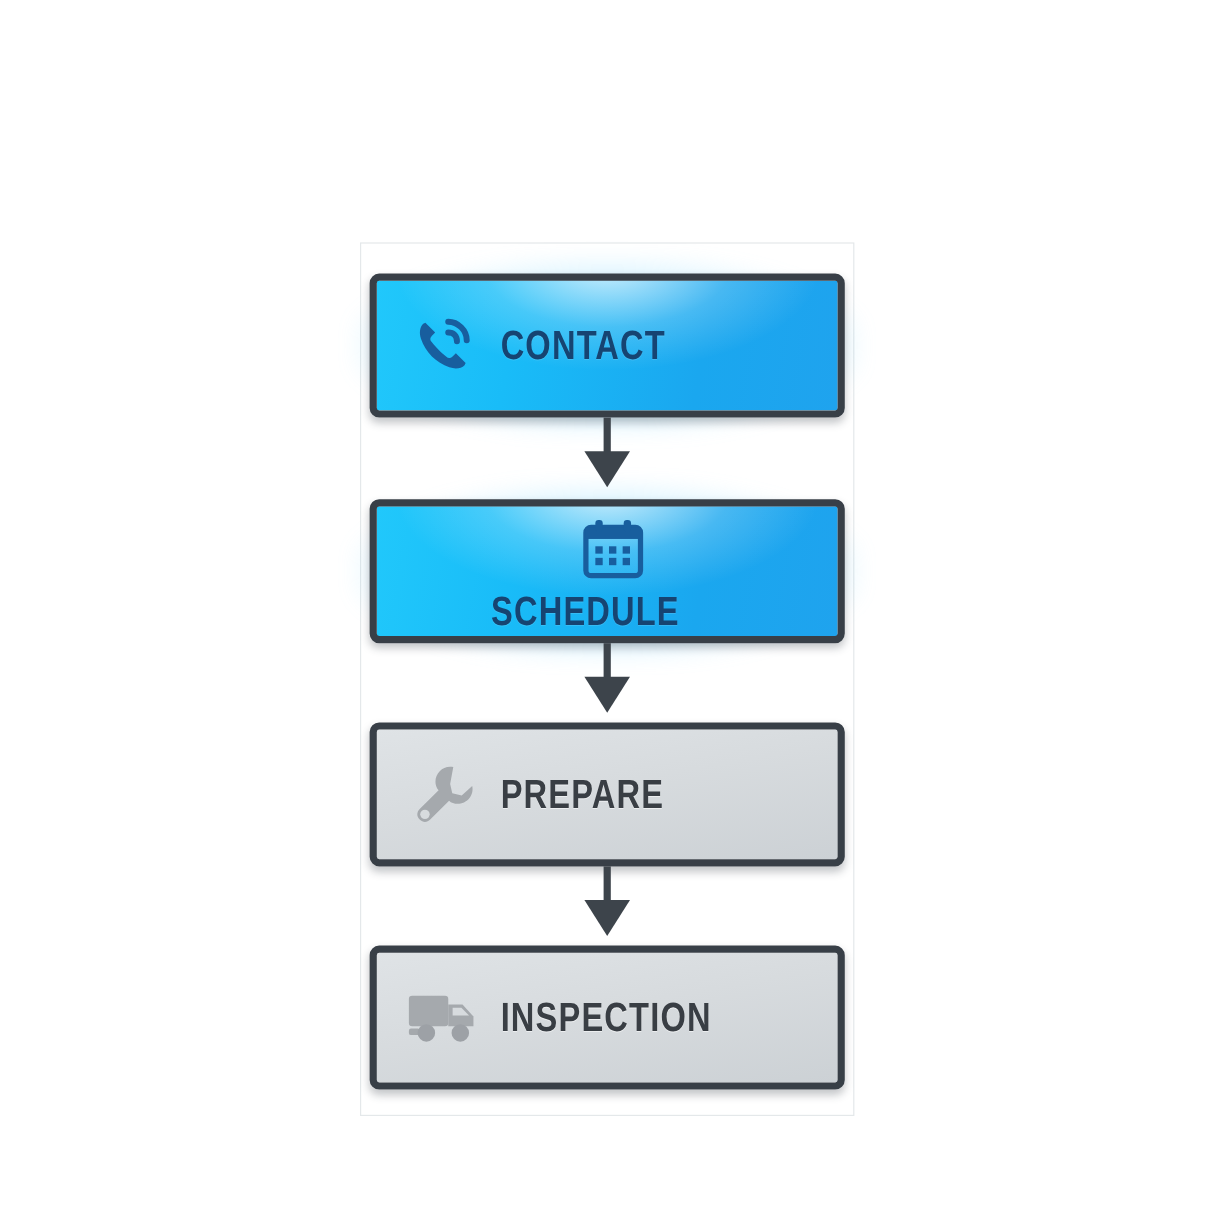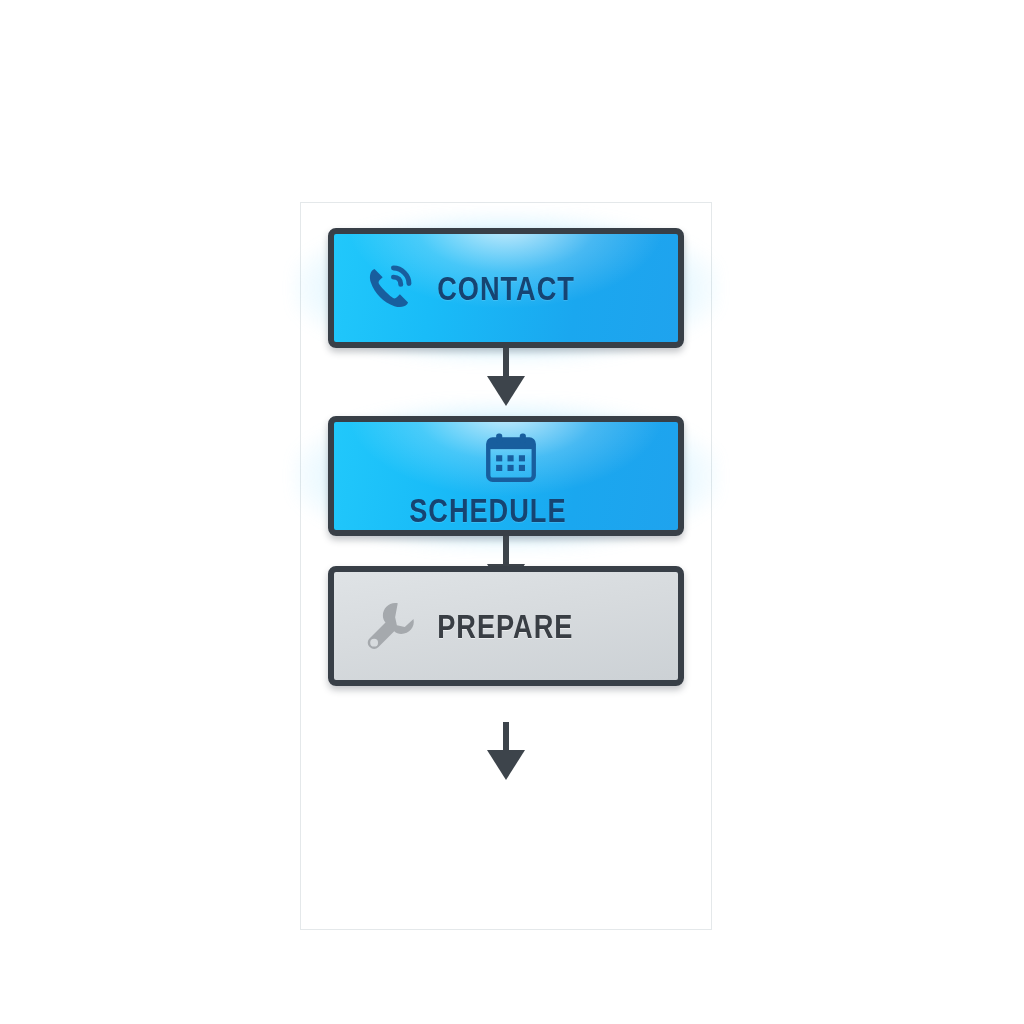--- a/index.html
+++ b/index.html
@@ -33,30 +33,29 @@
     height: 728px;
     box-sizing: border-box;
     border: 1px solid #e4e8ea;
     background: #ffffff;
   }
 
   
   .step {
     position: absolute;
     left: 308px;
-    width: 356px;
+    width: 396px;
     height: 120px;
     box-sizing: border-box;
     border: 6px solid #383f47;
     border-radius: 8px;
     display: flex;
     align-items: center;
     box-shadow: 0 4px 7px rgba(40,48,58,0.28);
     overflow: hidden;
-    margin-left: 20px;
   }
 
   .step.active {
     background:
       radial-gradient(ellipse 70% 120% at 50% -10%,
                       rgba(255,255,255,0.78) 0%,
                       rgba(255,255,255,0.20) 38%,
                       rgba(255,255,255,0.00) 66%),
       linear-gradient(100deg, #21c8fb 0%, #19bcf8 30%, #1aa7ef 70%, #1fa3ee 100%);
   }
@@ -182,29 +181,42 @@
       </svg>
     </div>
     <div class="step-label">SCHEDULE</div>
   </div>
 
   <div class="connector" style="top:536px;">
     <div class="stem"></div>
     <div class="head"></div>
   </div>
 
-  <div class="step inactive" style="top:566px;">
+  <div class="step inactive" style="top:602px;">
     <div class="step-icon">
       <svg width="56" height="56" viewBox="0 0 64 64">
         <path d="M42 6 C33 4 25 11 25 20 C25 23 26 26 28 28 L10 46 C7 49 7 53 10 56 C13 59 17 59 20 56 L38 38 C40 40 43 41 46 41 C55 41 62 33 60 24 L50 33 L41 31 L39 22 Z" fill="#a5a9ad"></path>
         <circle cx="15" cy="51" r="4.5" fill="#d7dbde"></circle>
       </svg>
     </div>
     <div class="step-label">PREPARE</div>
   </div>
 
   <div class="connector" style="top:722px;">
     <div class="stem"></div>
     <div class="head"></div>
   </div>
 
+  <div class="step inactive" style="top:788px;">
+    <div class="step-icon">
+      <svg width="62" height="56" viewBox="0 0 68 56">
+        <rect x="3" y="8" width="36" height="28" rx="3" fill="#a5a9ad"></rect>
+        <path d="M39 16 L52 16 L62 27 L62 36 L39 36 Z" fill="#a5a9ad"></path>
+        <path d="M43 19 L51 19 L58 26 L43 26 Z" fill="#d7dbde"></path>
+        <rect x="3" y="38" width="10" height="6" rx="2" fill="#a5a9ad"></rect>
+        <circle cx="19" cy="42" r="8" fill="#9da1a6"></circle>
+        <circle cx="50" cy="42" r="8" fill="#9da1a6"></circle>
+      </svg>
+    </div>
+    <div class="step-label">INSPECTION</div>
+  </div>
 
 </div>
 
 </body></html>

